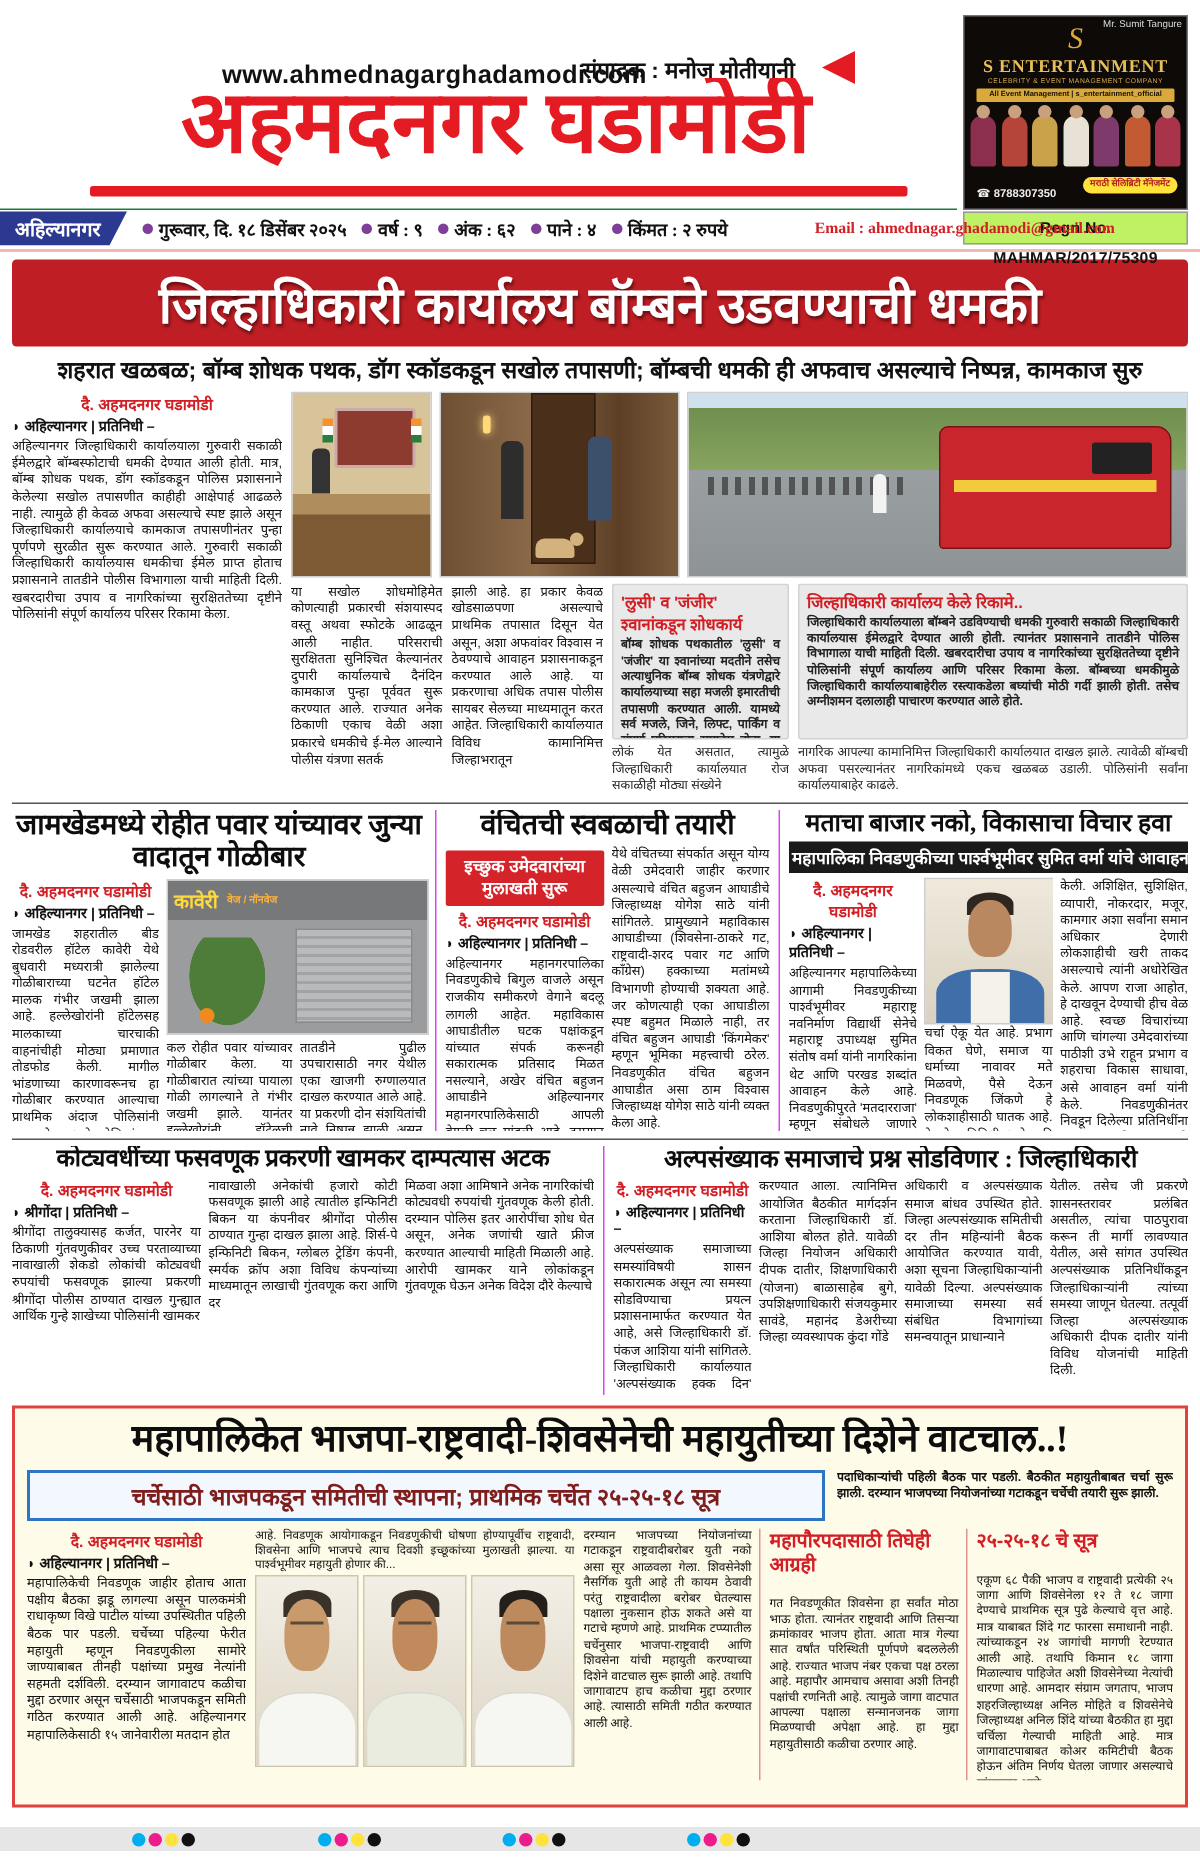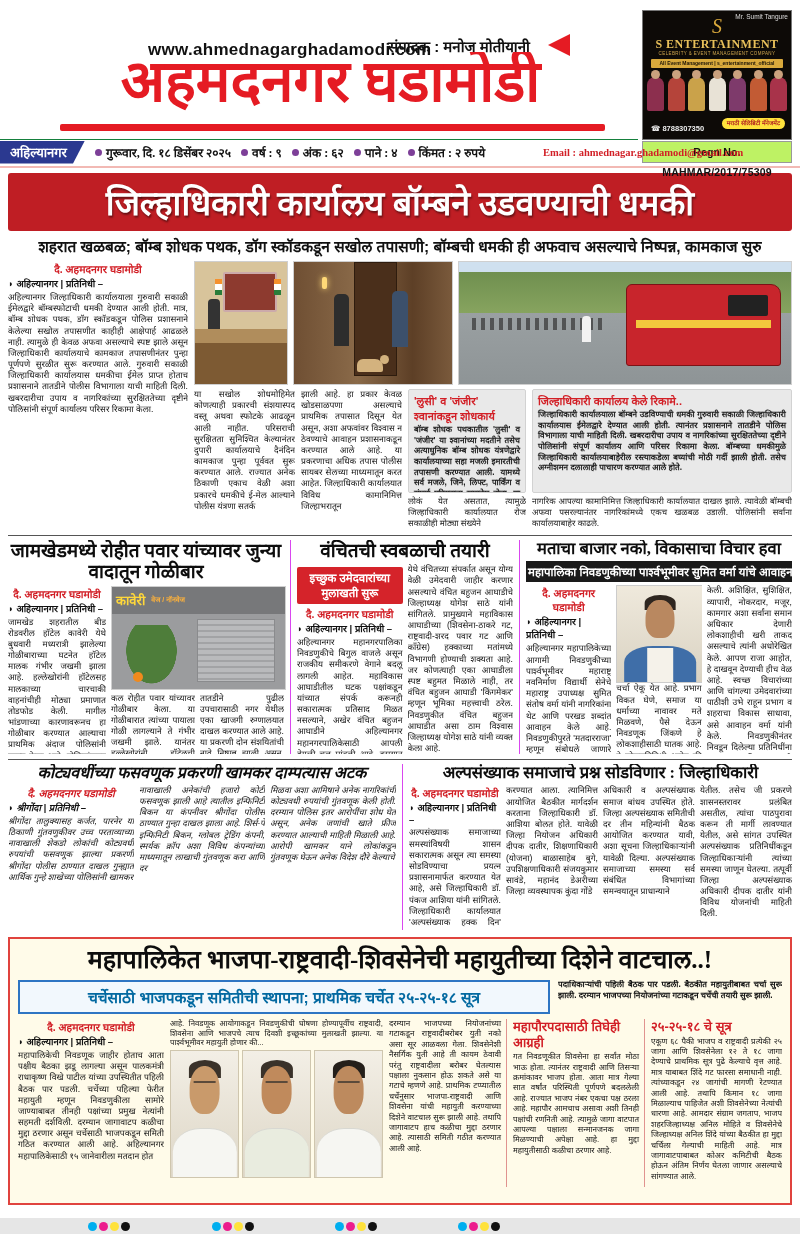--- a/index.html
+++ b/index.html
@@ -113,47 +113,47 @@
              padding:4px 6px;line-height:1.25;margin:3px 0;}
   .blackbar{background:#1a1a1a;color:#fff;font-weight:bold;font-size:11.5px;text-align:center;padding:3px 2px;margin:3px 0;white-space:nowrap;overflow:hidden;}
 
   .portrait{position:relative;width:100%;height:96px;background:linear-gradient(#efe9dc,#d9d2c2);border:1px solid #ccc;overflow:hidden;}
   .pt-head{position:absolute;left:50%;top:14%;width:34%;height:40%;transform:translateX(-50%);background:#b98860;border-radius:46% 46% 40% 40%;}
   .pt-hair{position:absolute;left:50%;top:9%;width:36%;height:16%;transform:translateX(-50%);background:#2e2620;border-radius:50% 50% 0 0;}
   .pt-body{position:absolute;left:50%;bottom:-4%;width:84%;height:42%;transform:translateX(-50%);background:#3f6ea8;border-radius:40% 40% 0 0;}
   .pt-scarf{position:absolute;left:50%;bottom:-4%;width:30%;height:40%;transform:translateX(-50%);background:#f5f2ea;}
 
   .row3{display:flex;gap:0;margin:5px 8px 0 8px;border-top:1.5px solid #555;padding-top:4px;height:166px;overflow:hidden;}
-  .artD{width:388px;padding-right:6px;font-style:italic;}
+  .artD{width:388px;padding-right:6px;}
   .artD .headline{font-size:16px;white-space:nowrap;overflow:hidden;}
   .artE{flex:1;padding-left:6px;border-left:1px solid #aaa;}
   .artE .headline{font-size:16.5px;white-space:nowrap;overflow:hidden;}
 
   
   .bottombox{position:relative;margin:7px 8px 0 8px;border:2px solid #e0433e;background:#fffbe9;padding:6px 8px;height:252px;overflow:hidden;}
   .bb-headline{font-family:"Liberation Serif","DejaVu Serif",serif;font-weight:bold;font-size:25px;text-align:center;
                color:#0d0d0d;white-space:nowrap;overflow:hidden;line-height:1.2;}
   .bb-subrow{display:flex;gap:8px;margin-top:5px;align-items:flex-start;}
-  .bb-subhead{flex:0 0 520px;border:2px solid #2e75c3;background:#f2f8fd;color:#0369a1;font-weight:bold;font-size:15.5px;
+  .bb-subhead{flex:0 0 520px;border:2px solid #2e75c3;background:#f2f8fd;color:#7f1d1d;font-weight:bold;font-size:15.5px;
               text-align:center;padding:4px 4px;white-space:nowrap;overflow:hidden;}
   .bb-sidenote{flex:1;font-size:8.2px;line-height:1.3;text-align:justify;overflow:hidden;max-height:44px;font-weight:bold;}
   .bb-main{display:flex;gap:6px;margin-top:5px;height:168px;overflow:hidden;}
   .bb-c1{width:146px;flex:0 0 auto;overflow:hidden;}
   .bb-photos{width:213px;flex:0 0 auto;}
   .bb-note{font-size:7.8px;line-height:1.25;text-align:justify;margin-bottom:2px;max-height:30px;overflow:hidden;}
   .bb-prow{display:flex;gap:3px;height:128px;}
   .leader{position:relative;flex:1;background:linear-gradient(#f3efe6,#ddd6c6);border:1px solid #cfc6ae;overflow:hidden;}
   .ld-head{position:absolute;left:50%;top:12%;width:46%;height:38%;transform:translateX(-50%);background:#c08a5c;border-radius:46% 46% 42% 42%;}
   .ld-hair{position:absolute;left:50%;top:7%;width:48%;height:14%;transform:translateX(-50%);background:#3a322a;border-radius:50% 50% 0 0;}
   .ld-body{position:absolute;left:50%;bottom:-6%;width:96%;height:44%;transform:translateX(-50%);background:#f6f6f2;border-radius:42% 42% 0 0;border-top:1px solid #d8d8d2;}
   .ld-glasses{position:absolute;left:50%;top:24%;width:34%;height:7%;transform:translateX(-50%);border-top:2px solid #5b4a3a;}
   .bb-c3{width:112px;flex:0 0 auto;overflow:hidden;border-right:1px solid #e0938f;padding-right:5px;}
   .bb-box{width:126px;flex:0 0 auto;overflow:hidden;border-right:1px solid #e0938f;padding-right:5px;}
   .bb-boxlast{width:110px;flex:1;overflow:hidden;}
-  .redtitle{color:#d21f26;font-weight:bold;font-size:13px;line-height:1.2;margin-bottom:2px;}
+  .redtitle{color:#d21f26;font-weight:bold;font-size:13px;line-height:1.2;margin-bottom:14px;}
   .smalltxt{font-size:8px;line-height:1.3;text-align:justify;}
 
   
   .pressstrip{position:absolute;left:0;right:0;bottom:14px;height:16px;background:#e6e6e6;display:flex;align-items:center;}
   .dotgroup{display:flex;gap:2px;position:absolute;}
   .dot{width:9px;height:9px;border-radius:50%;}
   .dg1{left:88px;} .dg2{left:212px;} .dg3{left:335px;} .dg4{left:458px;}
   .c{background:#00aeef;} .m{background:#ec1c8d;} .y{background:#ffe23c;} .k{background:#111;}
 </style>
 </head>

